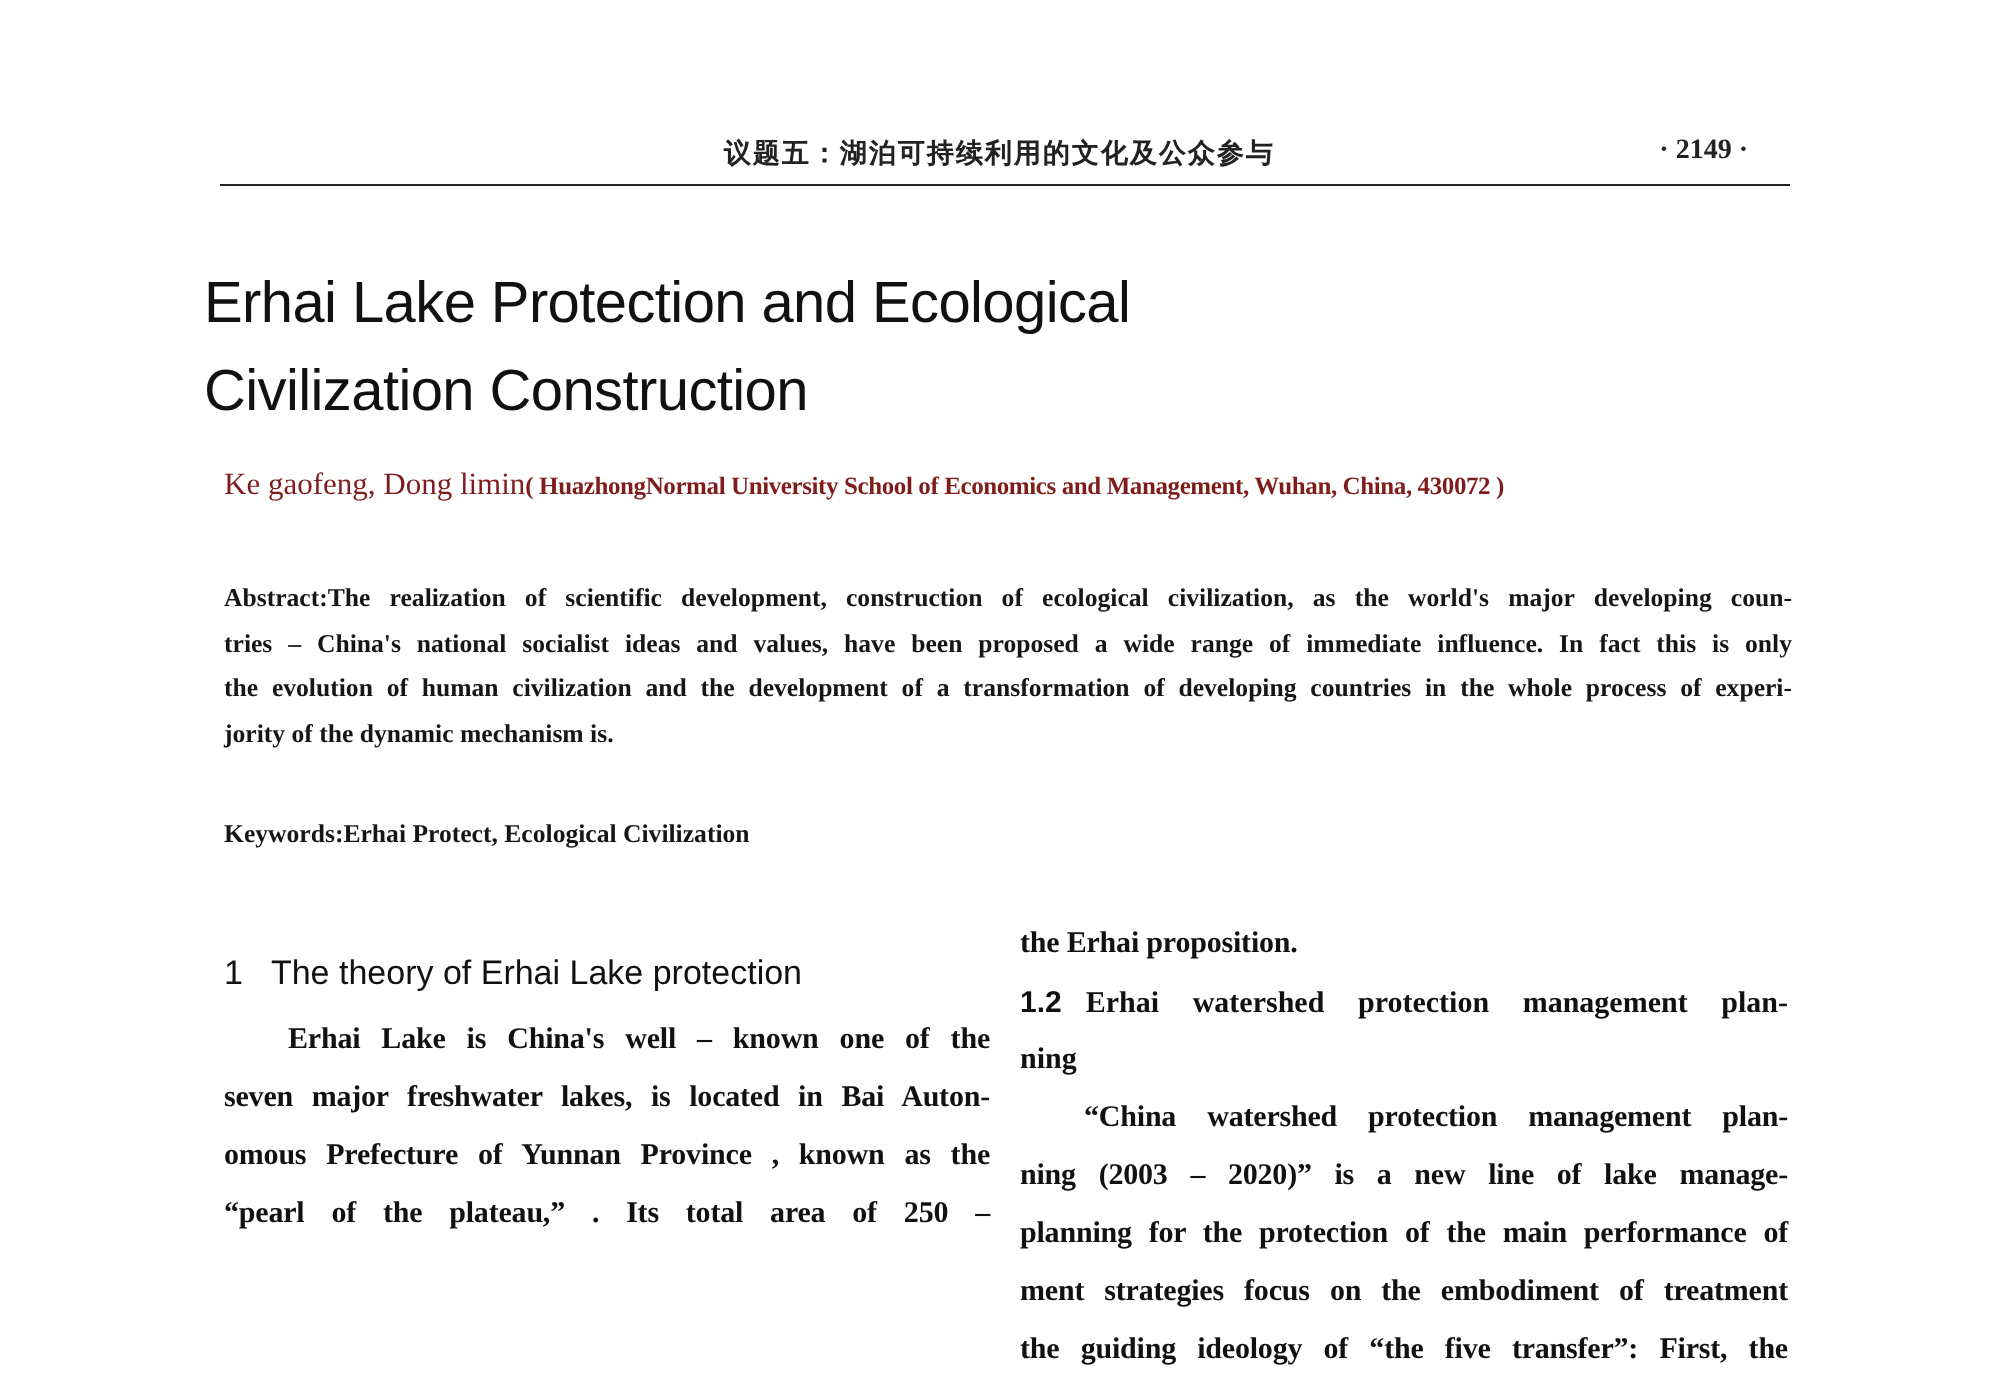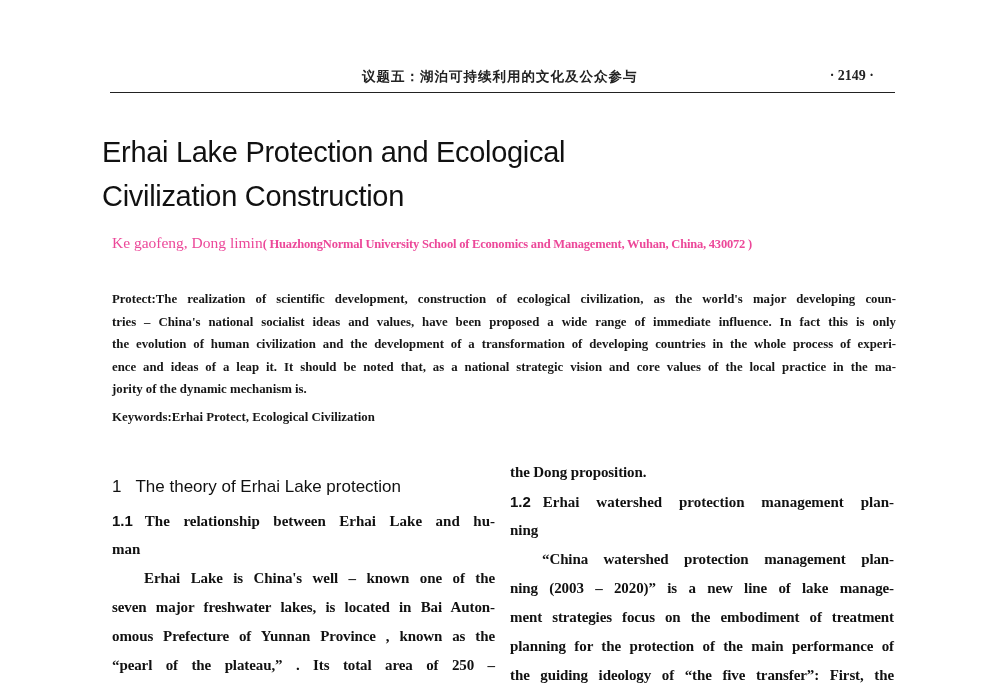--- a/index.html
+++ b/index.html
@@ -59,21 +59,21 @@
       color: #111;
       letter-spacing: -0.3px;
     }
     .title span { display: block; }
     
     .authors {
       position: absolute;
       left: 112px;
       top: 234px;
       font-size: 15.5px;
-      color: #ec4899;
+      color: #7f1d1d;
       white-space: nowrap;
     }
     .affiliation {
       font-size: 12.5px;
       font-weight: bold;
       letter-spacing: -0.2px;
     }
     
     .abstract {
       position: absolute;
@@ -158,57 +158,52 @@
   <h1 class="title" style="margin:0;font-weight:normal;">
     <span>Erhai Lake Protection and Ecological</span>
     <span>Civilization Construction</span>
   </h1>
 
   <div class="authors">
     <span>Ke gaofeng, Dong limin</span><span class="affiliation">( HuazhongNormal University School of Economics and Management, Wuhan, China, 430072 )</span>
   </div>
 
   <div class="abstract">
-    <span class="abstract-line"><span class="label">Protect:</span><span>The realization of scientific development, construction of ecological civilization, as the world's major developing coun-</span></span>
+    <span class="abstract-line"><span class="label">Abstract:</span><span>The realization of scientific development, construction of ecological civilization, as the world's major developing coun-</span></span>
     <span class="abstract-line">tries – China's national socialist ideas and values, have been proposed a wide range of immediate influence. In fact this is only</span>
     <span class="abstract-line">the evolution of human civilization and the development of a transformation of developing countries in the whole process of experi-</span>
-    <span class="abstract-line">ence and ideas of a leap it. It should be noted that, as a national strategic vision and core values of the local practice in the ma-</span>
     <span class="abstract-line last">jority of the dynamic mechanism is.</span>
   </div>
 
   <div class="keywords">
     <span class="label">Keywords:</span><span>Erhai Protect, Ecological Civilization</span>
   </div>
 
   <div class="col col-left">
     <div class="section-heading">
       <span class="num">1</span><span>The theory of Erhai Lake protection</span>
-    </div>
-    <div class="sub-heading">
-      <span class="line"><span class="num">1.1</span><span>The relationship between Erhai Lake and hu-</span></span>
-      <span class="line last">man</span>
     </div>
     <div class="body-text">
       <span class="line indent">Erhai Lake is China's well – known one of the</span>
       <span class="line">seven major freshwater lakes, is located in Bai Auton-</span>
       <span class="line">omous Prefecture of Yunnan Province , known as the</span>
       <span class="line">“pearl of the plateau,” . Its total area of 250 –</span>
     </div>
   </div>
 
   <div class="col col-right" style="top:458px;">
     <div class="body-text">
-      <span class="line last">the Dong proposition.</span>
+      <span class="line last">the Erhai proposition.</span>
     </div>
     <div class="sub-heading">
       <span class="line"><span class="num">1.2</span><span>Erhai watershed protection management plan-</span></span>
       <span class="line last">ning</span>
     </div>
     <div class="body-text">
       <span class="line indent">“China watershed protection management plan-</span>
       <span class="line">ning (2003 – 2020)” is a new line of lake manage-</span>
+      <span class="line">planning for the protection of the main performance of</span>
       <span class="line">ment strategies focus on the embodiment of treatment</span>
-      <span class="line">planning for the protection of the main performance of</span>
       <span class="line">the guiding ideology of “the five transfer”: First, the</span>
     </div>
   </div>
 
 </div>
 
 </body></html>

